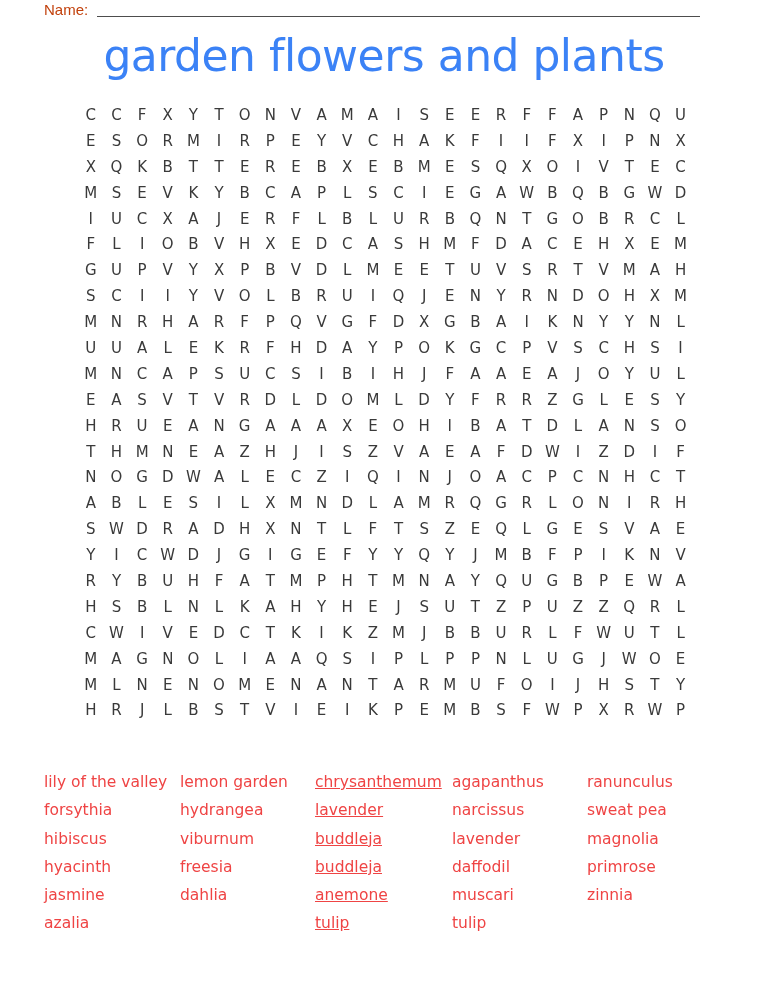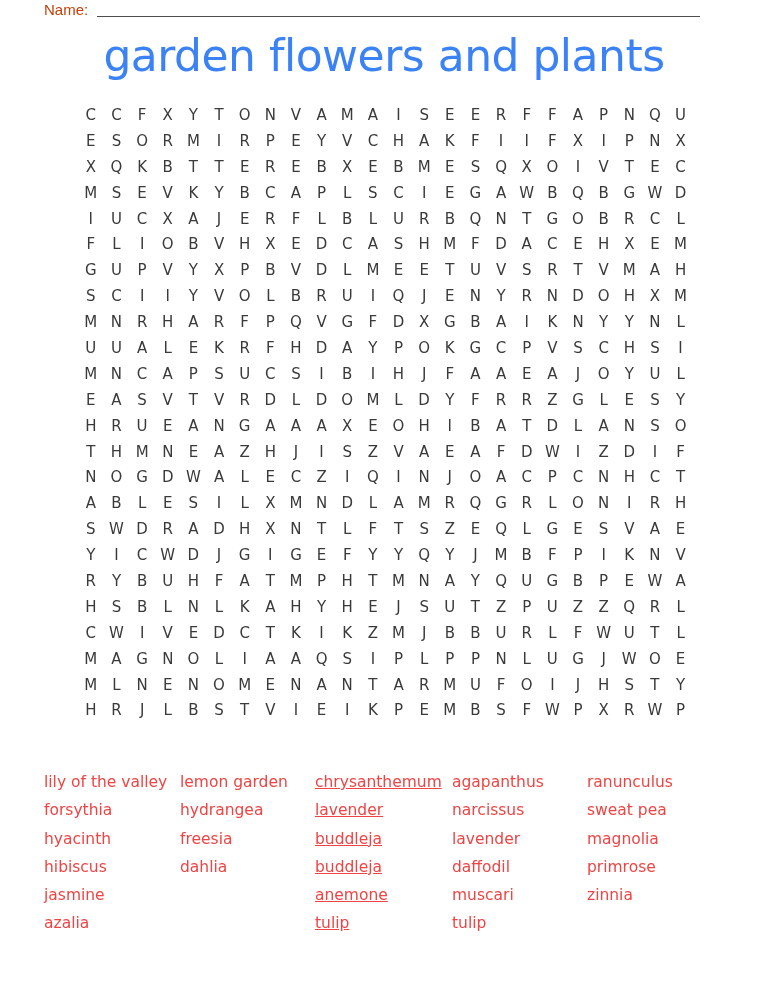--- a/index.html
+++ b/index.html
@@ -666,28 +666,29 @@
       <span class="cell">X</span>
       <span class="cell">R</span>
       <span class="cell">W</span>
       <span class="cell">P</span>
     </div>
 
   <div class="words" id="word-list">
       <div class="word-col word-col-0">
         <div class="word">lily of the valley</div>
         <div class="word">forsythia</div>
+        <div class="word">hibiscus</div>
         <div class="word">hyacinth</div>
-        <div class="word">hibiscus</div>
         <div class="word">jasmine</div>
         <div class="word">azalia</div>
       </div>
       <div class="word-col word-col-1">
         <div class="word">lemon garden</div>
         <div class="word">hydrangea</div>
+        <div class="word">viburnum</div>
         <div class="word">freesia</div>
         <div class="word">dahlia</div>
       </div>
       <div class="word-col word-col-2">
         <div class="word">chrysanthemum</div>
         <div class="word">lavender</div>
         <div class="word">buddleja</div>
         <div class="word">buddleja</div>
         <div class="word">anemone</div>
         <div class="word">tulip</div>

